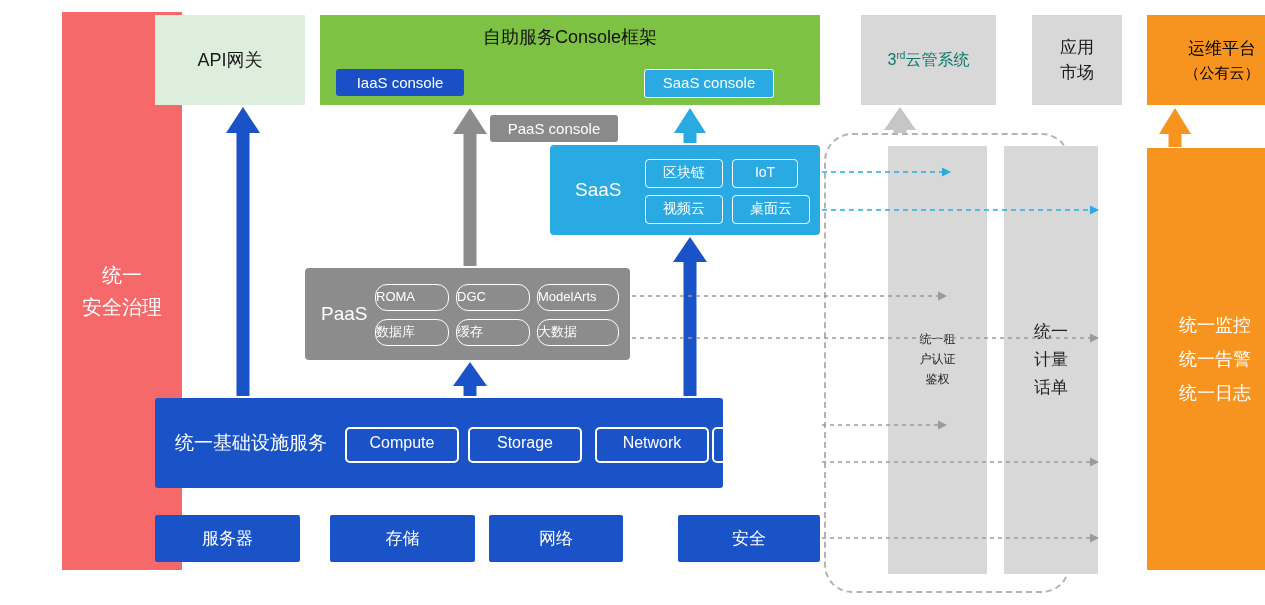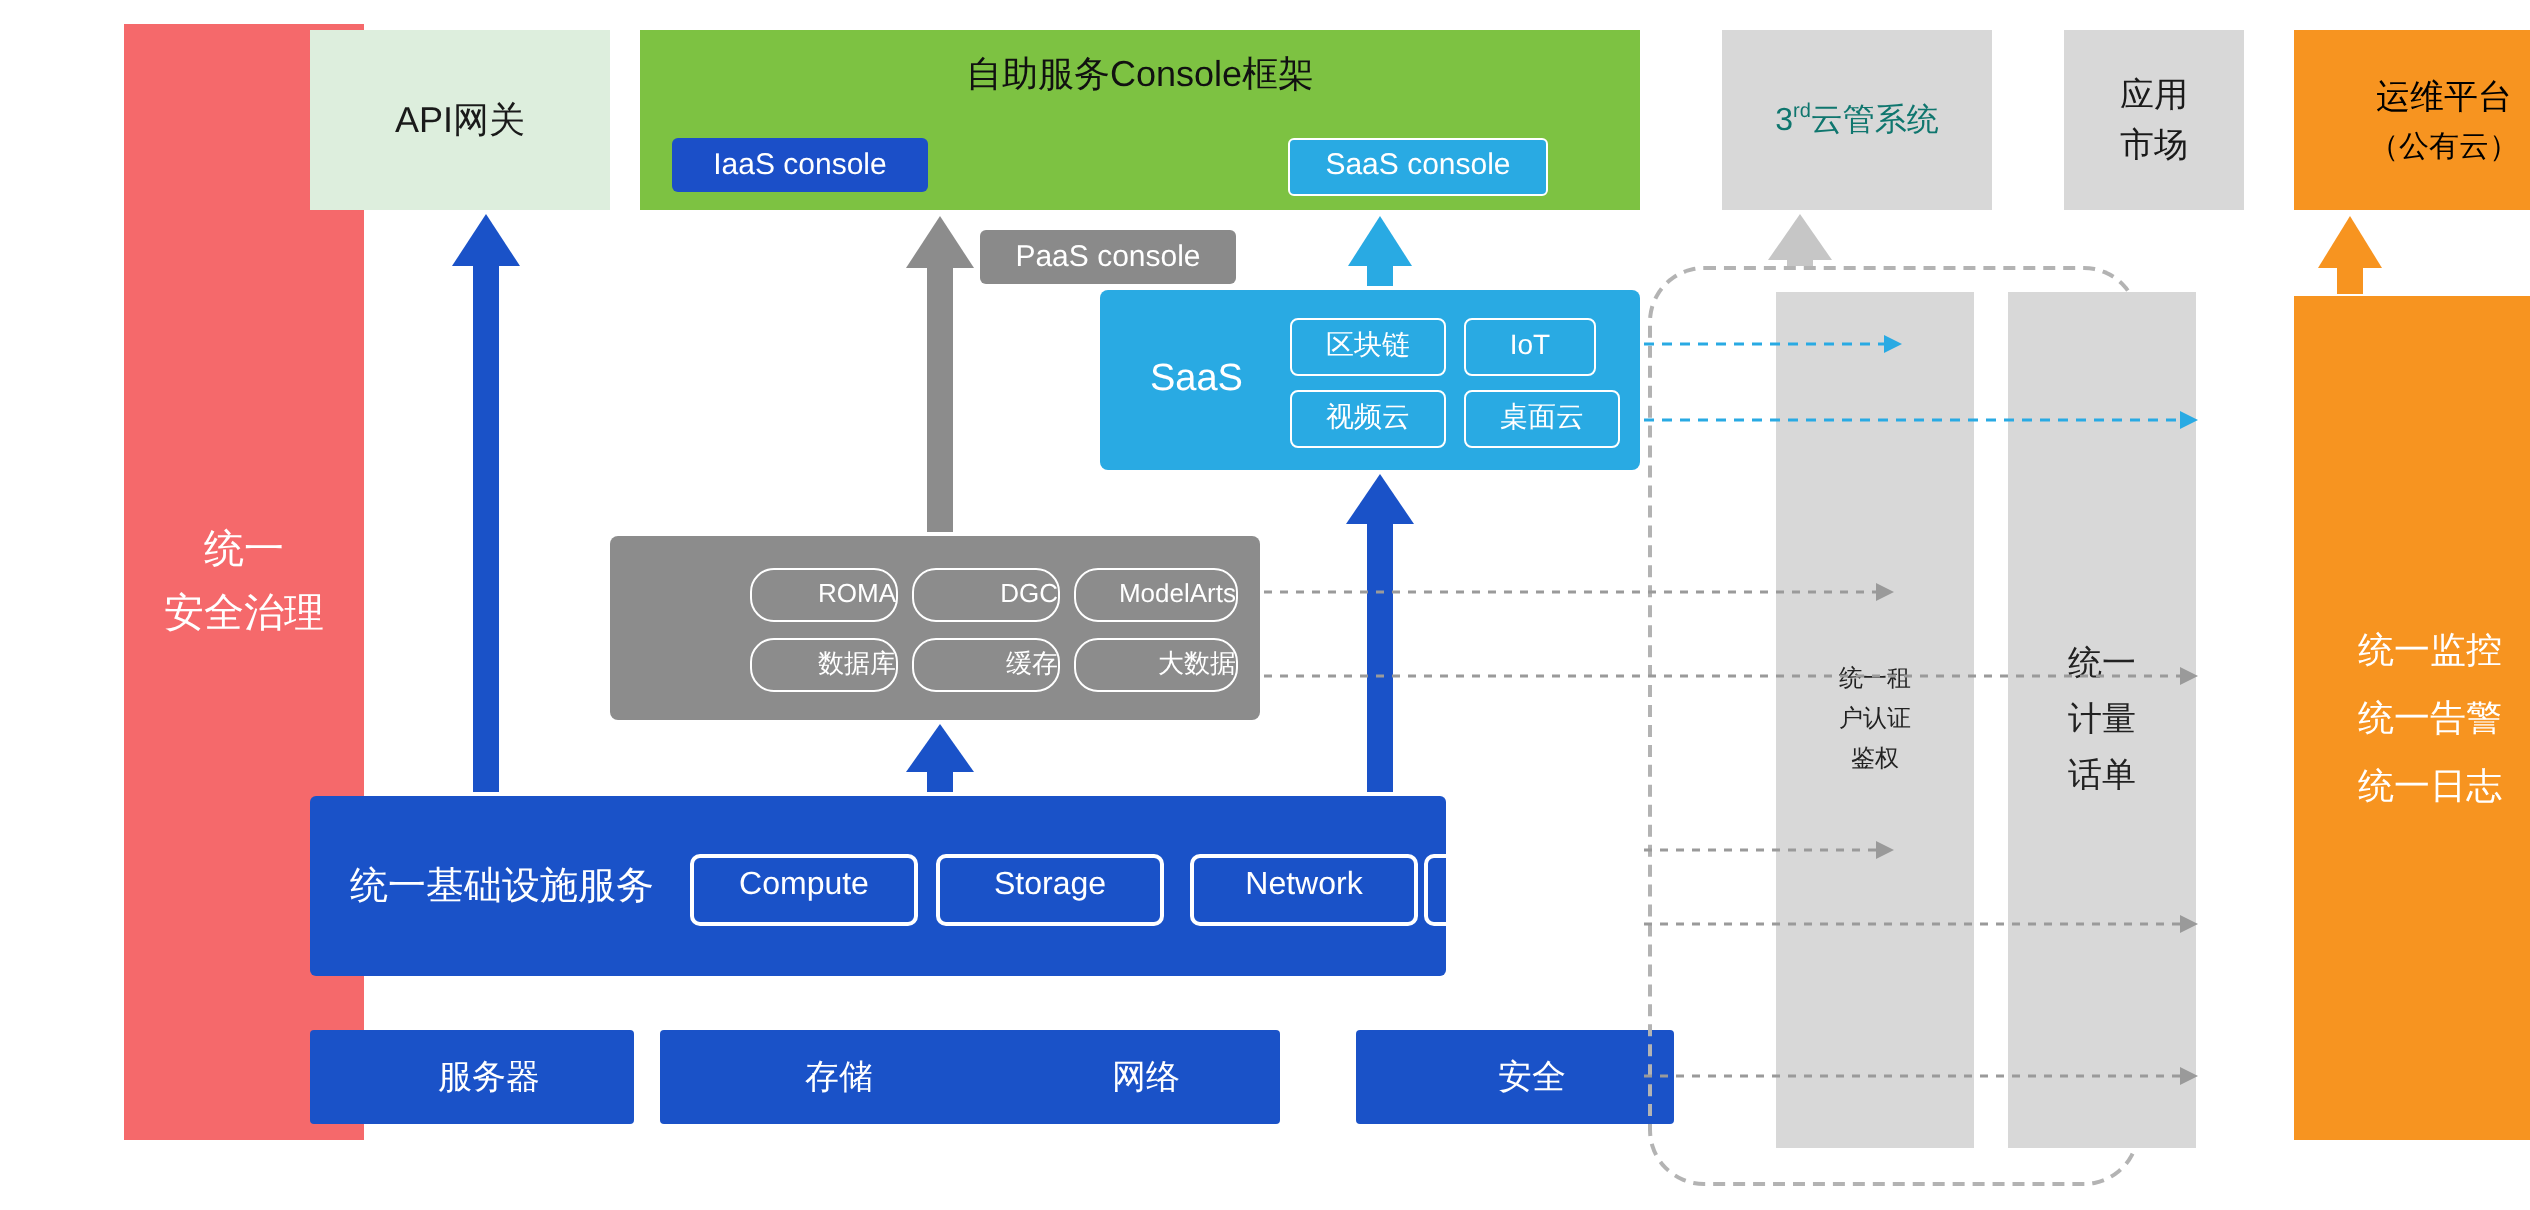--- a/index.html
+++ b/index.html
@@ -28,37 +28,37 @@
   .saas-box{left:550px;top:145px;width:270px;height:90px;background:#29aae3;border-radius:4px;}
   .saas-label{position:absolute;left:25px;top:0;height:100%;display:flex;align-items:center;color:#fff;font-size:19px;}
   .saas-btn{position:absolute;border:1px solid #fff;border-radius:4px;color:#fff;font-size:14px;text-align:center;height:27px;line-height:25px;}
   .saas-btn0{left:95px;top:14px;width:76px;}
   .saas-btn1{left:182px;top:14px;width:64px;}
   .saas-btn2{left:95px;top:50px;width:76px;}
   .saas-btn3{left:182px;top:50px;width:76px;}
 
   .paas-box{left:305px;top:268px;width:325px;height:92px;background:#8c8c8c;border-radius:4px;}
   .paas-label{position:absolute;left:16px;top:0;height:100%;display:flex;align-items:center;color:#fff;font-size:19px;}
-  .paas-btn{position:absolute;border:1px solid #fff;border-radius:12px;color:#fff;font-size:13px;text-align:right;height:25px;line-height:23px;}
+  .paas-btn{position:absolute;border:1px solid #fff;border-radius:12px;color:#fff;font-size:13px;text-align:left;height:25px;line-height:23px;}
   .paas-btn0{left:70px;top:16px;width:72px;}
   .paas-btn1{left:151px;top:16px;width:72px;}
   .paas-btn2{left:232px;top:16px;width:80px;}
   .paas-btn3{left:70px;top:51px;width:72px;}
   .paas-btn4{left:151px;top:51px;width:72px;}
   .paas-btn5{left:232px;top:51px;width:80px;}
 
   .iaas-bar{left:155px;top:398px;width:568px;height:90px;background:#1a52c8;border-radius:3px;}
   .iaas-label{position:absolute;left:20px;top:0;height:100%;display:flex;align-items:center;color:#fff;font-size:19px;}
   .iaas-btn{position:absolute;top:29px;border:2px solid #fff;border-radius:5px;color:#fff;font-size:16px;text-align:center;height:32px;line-height:28px;}
   .iaas-btn0{left:190px;width:110px;}
   .iaas-btn1{left:313px;width:110px;}
   .iaas-btn2{left:440px;width:110px;}
   .iaas-btn3{left:557px;width:88px;}
 
-  .hw-box{top:515px;height:47px;background:#1a52c8;color:#fff;font-size:17px;border-radius:2px;padding-left:17px;}
+  .hw-box{top:515px;height:47px;background:#1a52c8;color:#fff;font-size:17px;border-radius:2px;}
   .hw0{left:155px;width:145px;}
   .hw1{left:330px;width:145px;}
   .hw2{left:489px;width:134px;}
   .hw3{left:678px;width:142px;}
 
   .dashed-group{left:824px;top:133px;width:242px;height:456px;border:2px dashed #b3b3b3;border-radius:28px;}
   .auth-bar{left:841px;top:146px;width:99px;height:428px;background:#d8d8d8;color:#222;font-size:12px;line-height:1.65;}
   .billing-bar{left:957px;top:146px;width:94px;height:428px;background:#d8d8d8;color:#222;font-size:17px;line-height:1.65;}
   .monitor-bar{left:1100px;top:148px;width:136px;height:422px;background:#f79420;color:#fff;font-size:18px;line-height:1.9;}
 
@@ -101,20 +101,21 @@
 
   <div class="box saas-box">
     <div class="saas-label">SaaS</div>
     <div class="saas-btn saas-btn0">区块链</div>
     <div class="saas-btn saas-btn1">IoT</div>
     <div class="saas-btn saas-btn2">视频云</div>
     <div class="saas-btn saas-btn3">桌面云</div>
   </div>
 
   <div class="box paas-box">
+    <div class="paas-label">PaaS</div>
     <div class="paas-btn paas-btn0">ROMA</div>
     <div class="paas-btn paas-btn1">DGC</div>
     <div class="paas-btn paas-btn2">ModelArts</div>
     <div class="paas-btn paas-btn3">数据库</div>
     <div class="paas-btn paas-btn4">缓存</div>
     <div class="paas-btn paas-btn5">大数据</div>
   </div>
 
   <div class="box iaas-bar">
     <div class="iaas-label">统一基础设施服务</div>

